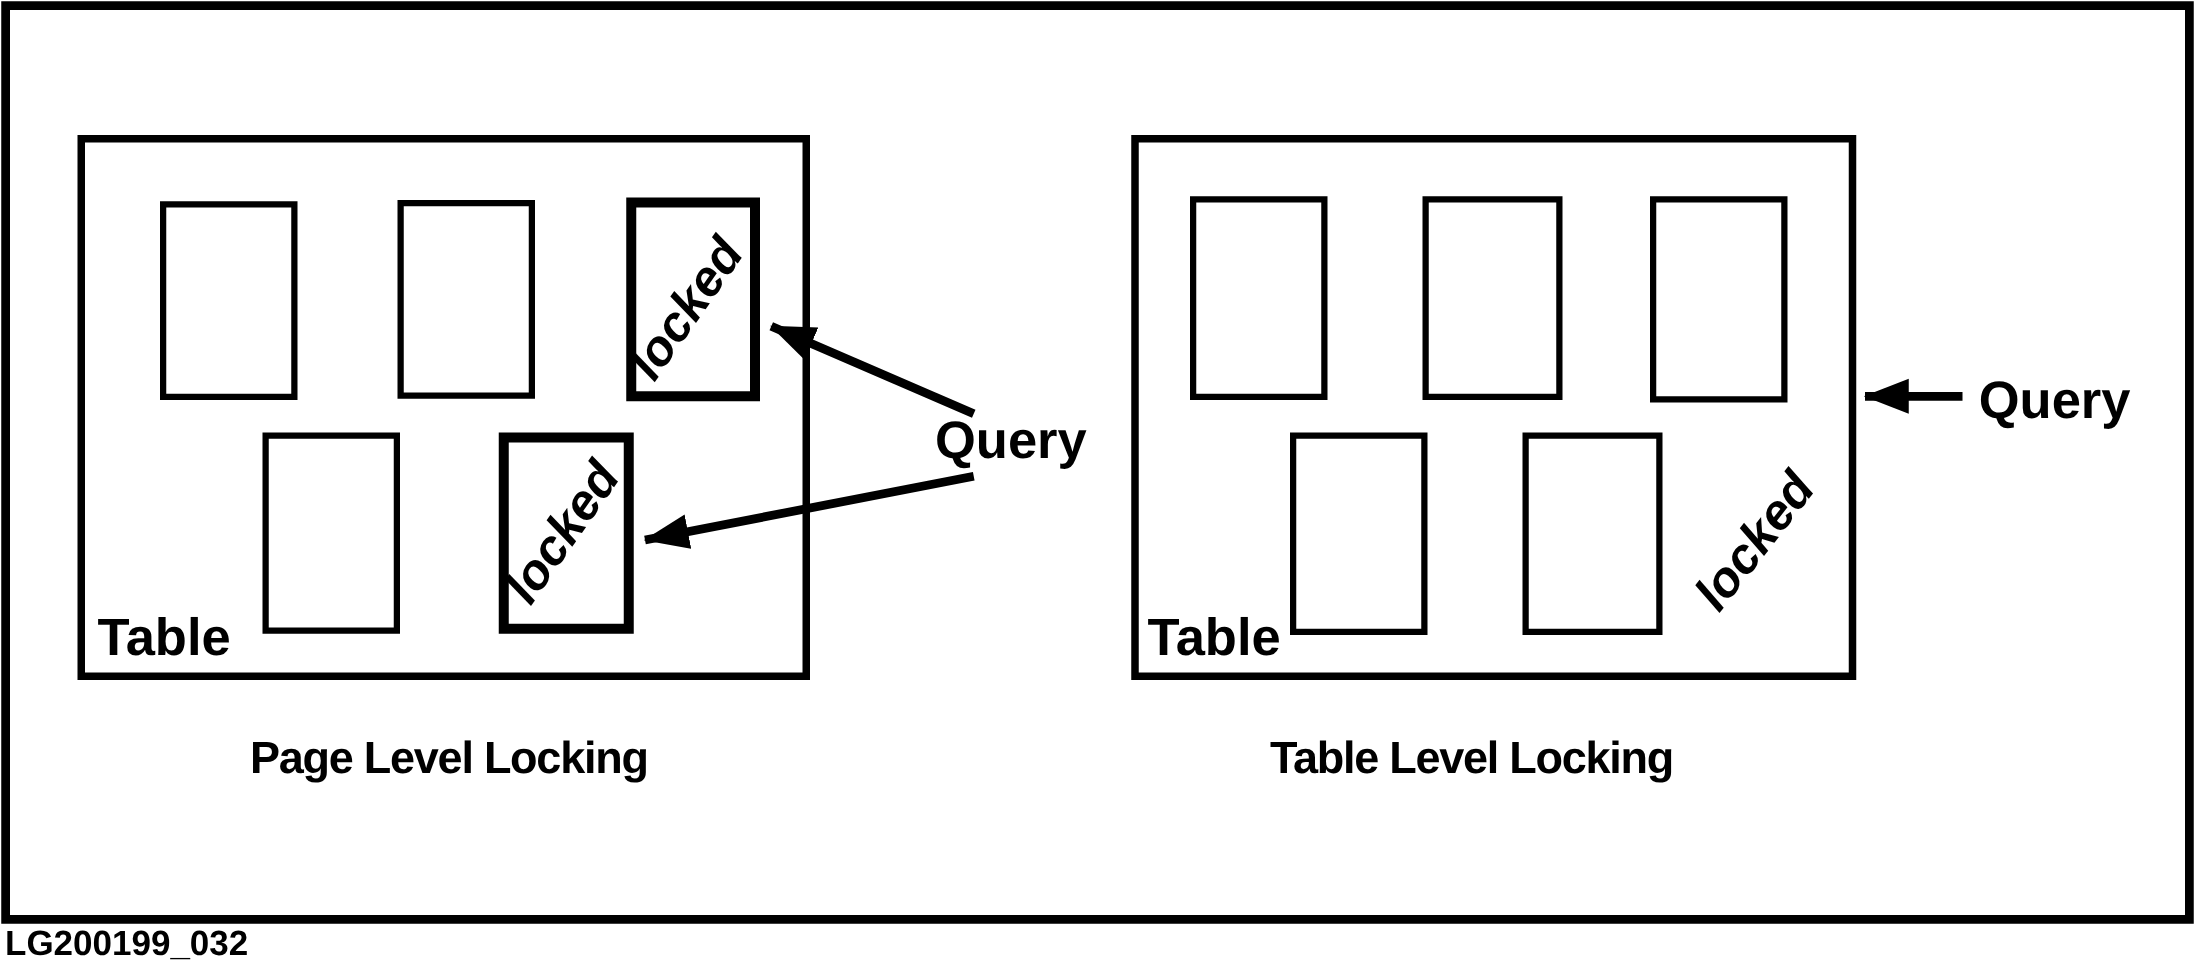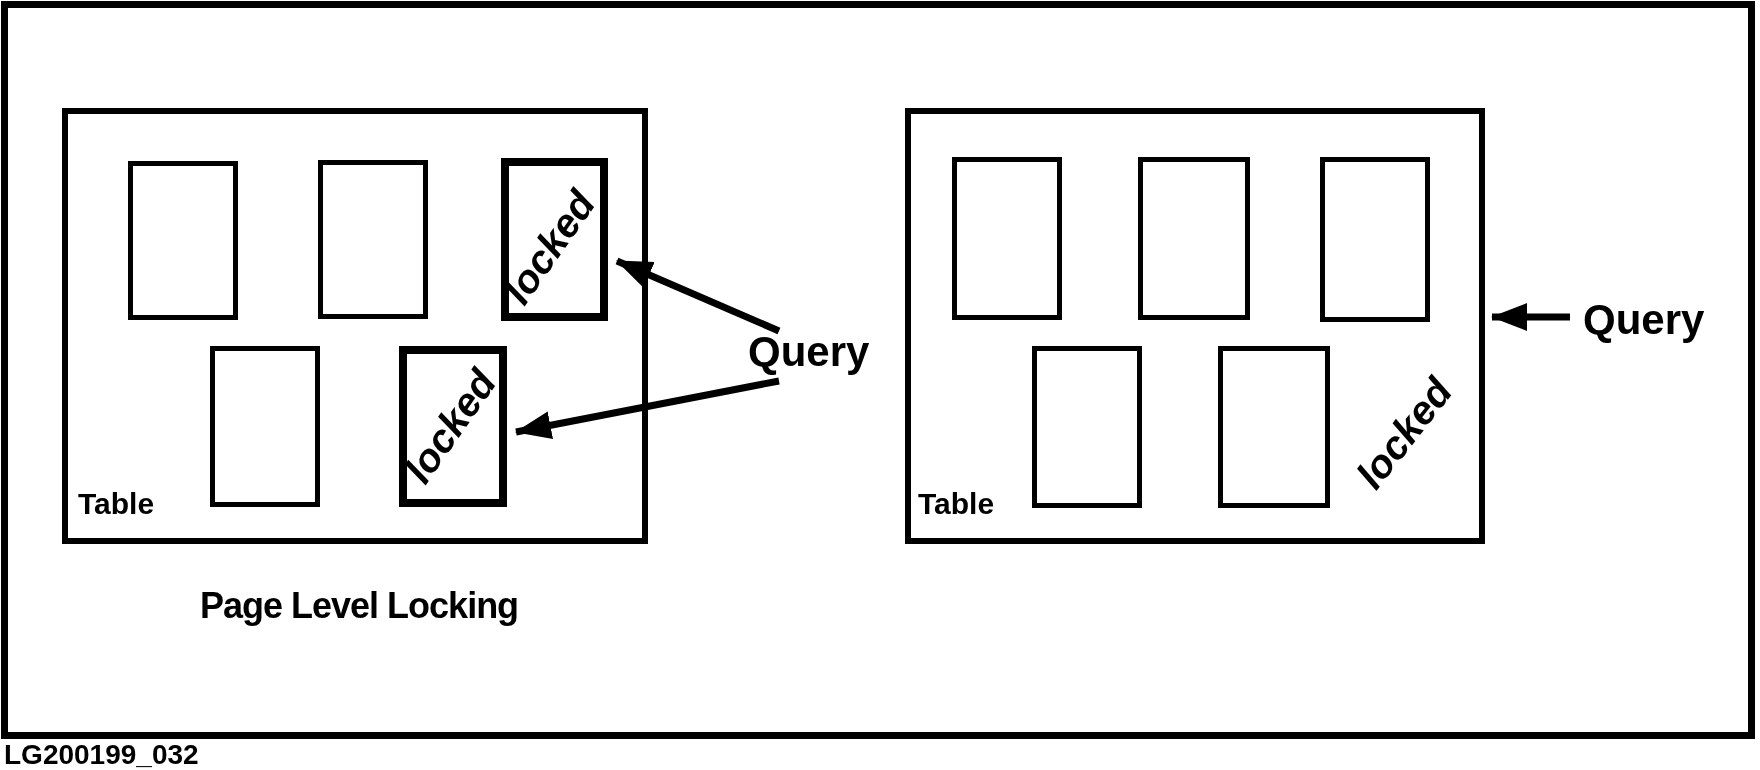--- a/index.html
+++ b/index.html
@@ -31,21 +31,21 @@
   .lp4{ left:210px; top:346px; width:110px; height:161px; }
   .lp5{ left:399px; top:346px; width:108px; height:161px; }
   
   .rp1{ left:952px;  top:157px; width:110px; height:163px; }
   .rp2{ left:1138px; top:157px; width:112px; height:163px; }
   .rp3{ left:1320px; top:157px; width:110px; height:165px; }
   .rp4{ left:1032px; top:346px; width:110px; height:162px; }
   .rp5{ left:1218px; top:346px; width:112px; height:162px; }
 
   .txt{ position:absolute; white-space:nowrap; line-height:1; }
-  .table-label{ font-size:30px; font-weight:bold; }
+  .table-label{ font-size:42px; font-weight:bold; }
   .table-label.left{ left:78px; top:489px; }
   .table-label.right{ left:918px; top:489px; }
   .query-label{ font-size:42px; font-weight:bold; }
   .query-label.left{ left:748px; top:331px; }
   .query-label.right{ left:1583px; top:299px; }
   .caption{ font-size:36px; font-weight:bold; letter-spacing:-1px; }
   .caption.left{ left:200px; top:588px; }
   .caption.right{ left:1016px; top:588px; }
   .locked-label{
     font-size:40px; font-weight:bold; font-style:italic;
@@ -79,20 +79,21 @@
 
   <div class="table-box right"></div>
   <div class="page rp1"></div>
   <div class="page rp2"></div>
   <div class="page rp3"></div>
   <div class="page rp4"></div>
   <div class="page rp5"></div>
   <div class="txt locked-label locked-r">locked</div>
   <div class="txt table-label right">Table</div>
   <div class="txt query-label right">Query</div>
+  <div class="txt caption right">Table Level Locking</div>
 
   <svg class="arrows" width="1760" height="770" viewBox="0 0 1760 770">
     <defs>
       <marker id="ah" markerUnits="userSpaceOnUse" markerWidth="44" markerHeight="34" refX="35" refY="14" orient="auto">
         <path d="M0,0 L36,14 L0,28 z" fill="#000"></path>
       </marker>
     </defs>
     <line x1="779" y1="331" x2="617" y2="261" stroke="#000" stroke-width="7" marker-end="url(#ah)"></line>
     <line x1="779" y1="381" x2="516" y2="432" stroke="#000" stroke-width="7" marker-end="url(#ah)"></line>
     <line x1="1570" y1="317" x2="1492" y2="317" stroke="#000" stroke-width="7" marker-end="url(#ah)"></line>

